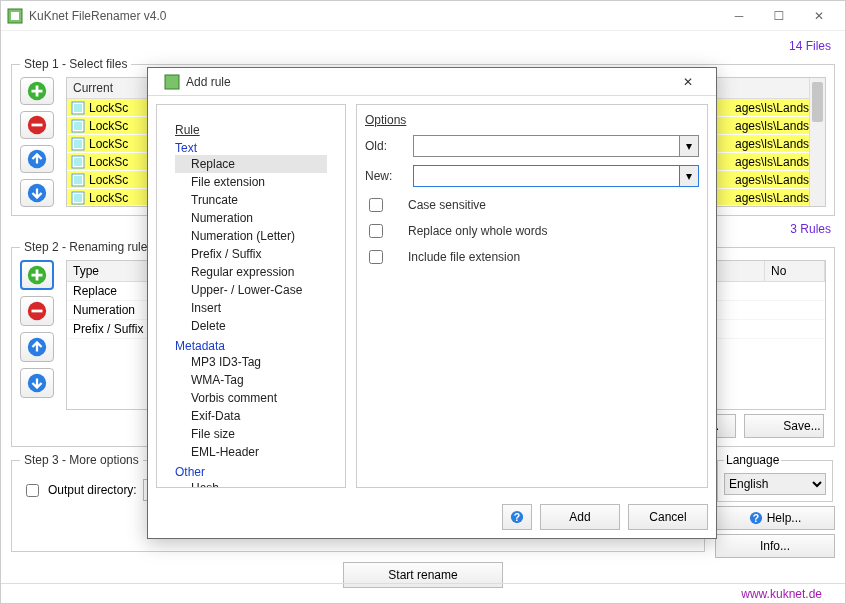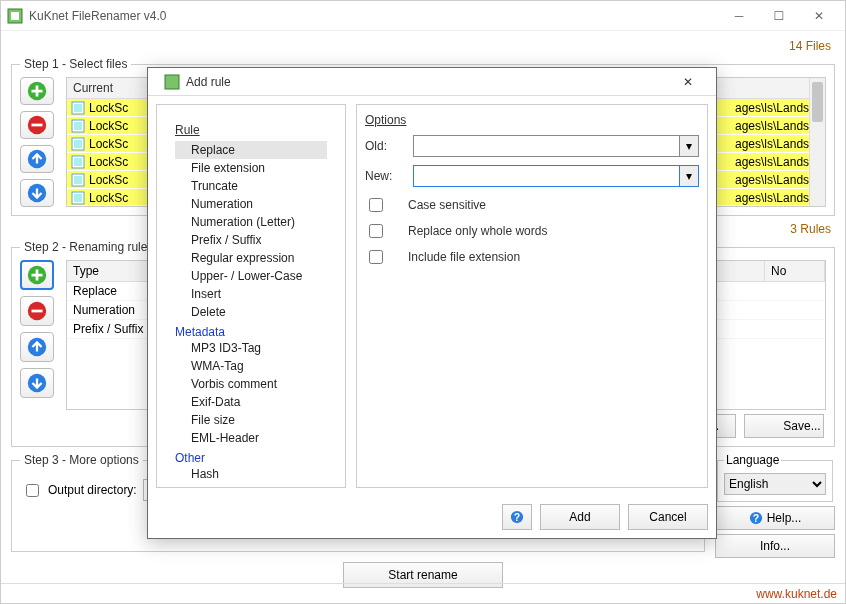--- a/index.html
+++ b/index.html
@@ -30,36 +30,36 @@
   .filerow .ficon { width: 14px; height: 14px; }
   .filerow .fname { flex: 1; white-space: nowrap; overflow: hidden; }
   .filerow .fpath { white-space: nowrap; overflow: hidden; color: #000; width: 90px; }
 
   .rulegrid { flex: 1; border: 1px solid #ccc; background: #fff; }
   .rg-head { display: flex; background: #f3f3f3; border-bottom: 1px solid #ddd; }
   .rg-head > div { padding: 3px 6px; border-right: 1px solid #ddd; }
   .rg-row { padding: 2px 6px; border-bottom: 1px solid #f5f5f5; }
 
   .toprow { display:flex; }
-  .count-right { margin-left:auto; color:#a16207; padding: 0 4px 4px 0; }
+  .count-right { margin-left:auto; color:#6d28d9; padding: 0 4px 4px 0; }
 
   .lowerrow { display: flex; gap: 10px; }
   .step3 { flex: 1; }
   .outdir { display: flex; align-items: center; gap: 6px; padding: 6px 2px; }
   .outdir input[type=text] { flex: 1; height: 22px; border: 1px solid #bbb; }
 
   .sidebox { width: 120px; }
   fieldset.lang { border: 1px solid #ccc; padding: 6px; }
   .botbtn { width: 100%; height: 24px; margin-top: 4px; border: 1px solid #bbb; background: linear-gradient(#fcfcfc,#ececec); display: flex; align-items: center; justify-content: center; gap: 4px; }
   .smallhelp { width:14px; height:14px; fill:#2a7de1; }
 
   .startrow { text-align: center; margin-top: 4px; }
   .bigbtn { width: 160px; height: 26px; border: 1px solid #bbb; background: linear-gradient(#fcfcfc,#ececec); }
 
-  .statusbar { position: absolute; bottom: 0; left: 0; right: 0; height: 20px; border-top: 1px solid #ddd; display: flex; align-items: center; justify-content: flex-end; padding: 0 8px; color: #c2410c; }
+  .statusbar { position: absolute; bottom: 0; left: 0; right: 0; height: 20px; border-top: 1px solid #ddd; display: flex; align-items: center; justify-content: flex-end; padding: 0 23px; color: #a21caf; }
 
   
   .modal { position: absolute; left: 146px; top: 66px; width: 570px; height: 472px; background: #fff; border: 1px solid #6a6a6a; box-shadow: 0 4px 18px rgba(0,0,0,0.25); z-index: 10; display: flex; flex-direction: column; }
   .modal-titlebar { height: 28px; display: flex; align-items: center; padding: 0 16px; border-bottom: 1px solid #ddd; }
   .modal-titlebar .mtitle { flex:1; color:#333; }
   .modal-titlebar .mclose { width: 24px; height: 20px; display:flex; align-items:center; justify-content:center; color:#333; }
 
   .modal-body { flex: 1; display: flex; gap: 10px; padding: 8px; overflow:hidden; }
   .rulepanel { width: 190px; border: 1px solid #ccc; padding: 18px; overflow:auto; }
   .rulepanel .cap { text-decoration: underline; color:#333; margin-bottom:4px; display:block; }
@@ -298,20 +298,21 @@
       <svg class="icon" style="width:16px;height:16px;margin-right:6px" viewBox="0 0 16 16">
           <rect x="1" y="1" width="14" height="14" fill="#7ac36a" stroke="#3a7d2c"></rect>
         </svg>
       <span class="mtitle">Add rule</span>
       <div class="mclose">✕</div>
     </div>
     <div class="modal-body">
       <div class="rulepanel">
         <span class="cap">Rule</span>
         <div id="ruletree">
+            <div class="rulecat">Text</div>
             <div class="ruleitem sel">Replace</div>
             <div class="ruleitem">File extension</div>
             <div class="ruleitem">Truncate</div>
             <div class="ruleitem">Numeration</div>
             <div class="ruleitem">Numeration (Letter)</div>
             <div class="ruleitem">Prefix / Suffix</div>
             <div class="ruleitem">Regular expression</div>
             <div class="ruleitem">Upper- / Lower-Case</div>
             <div class="ruleitem">Insert</div>
             <div class="ruleitem">Delete</div>

